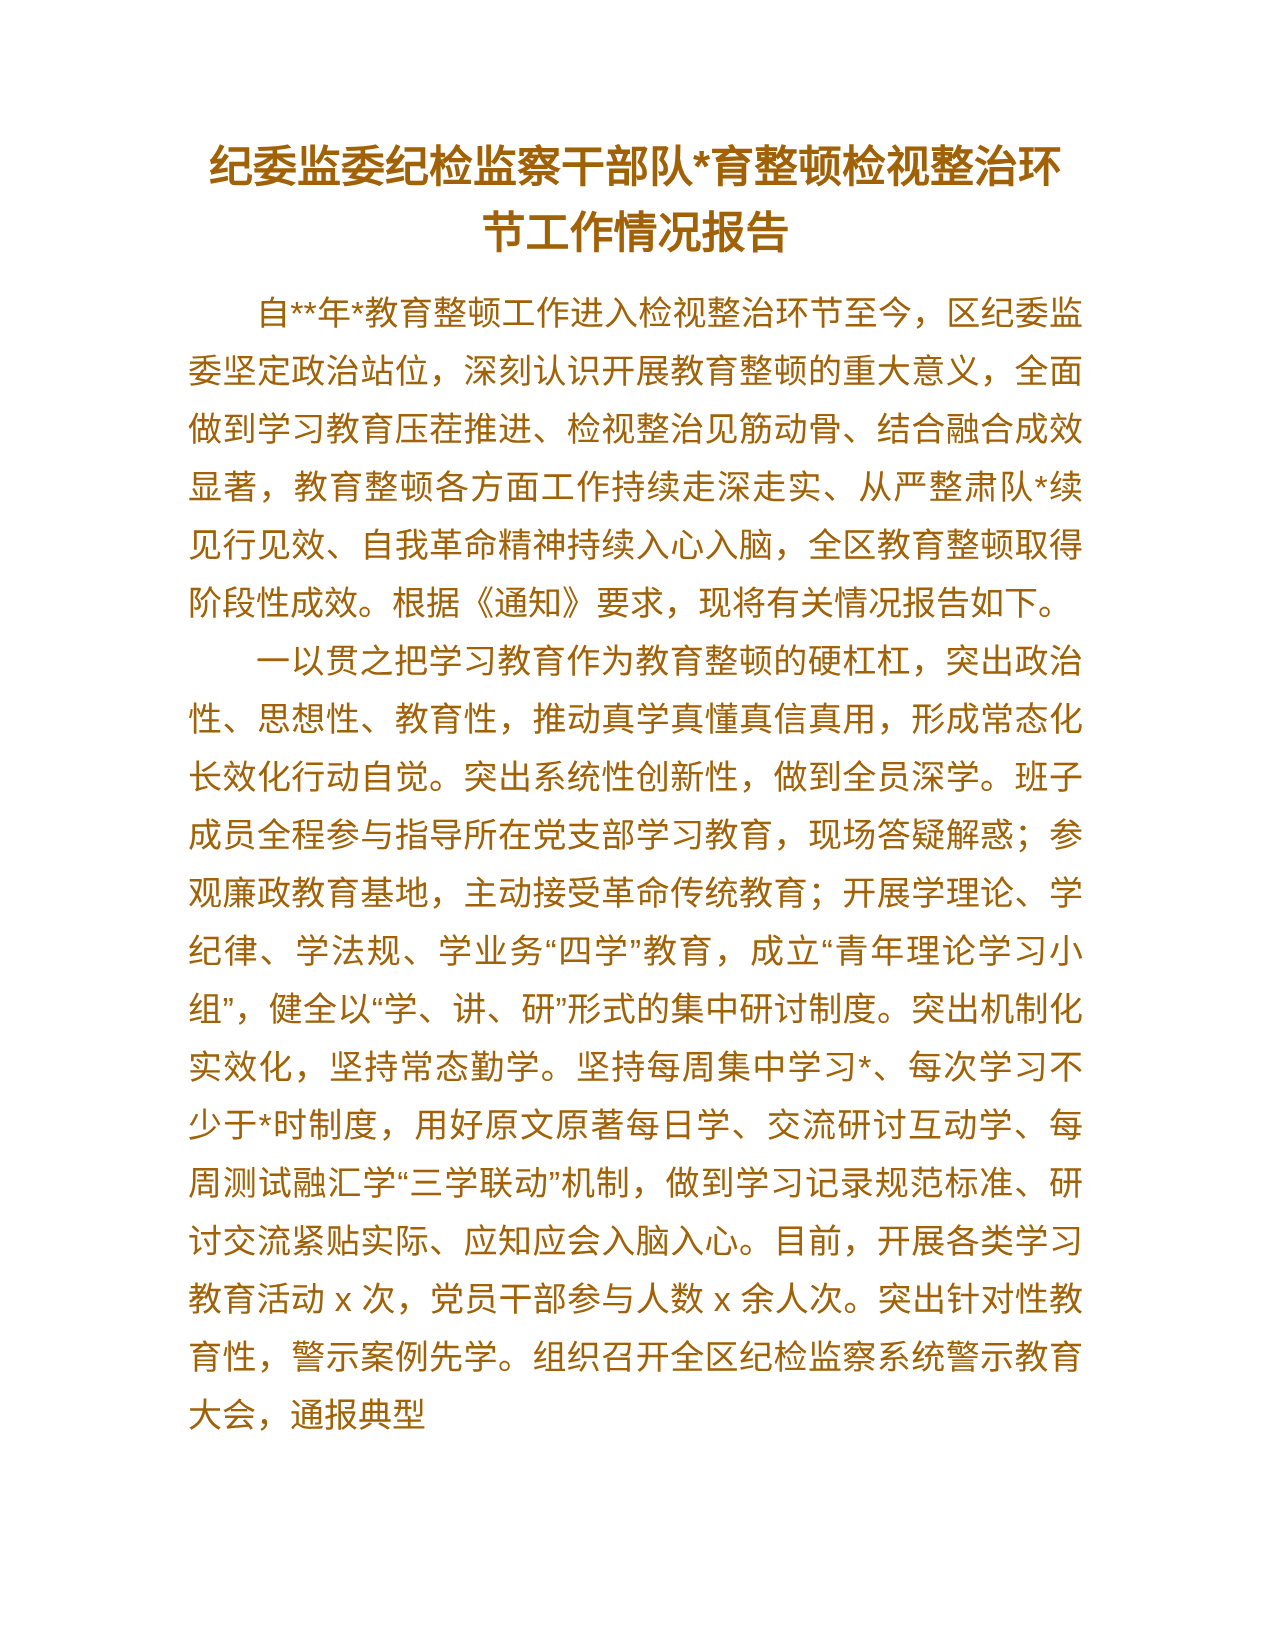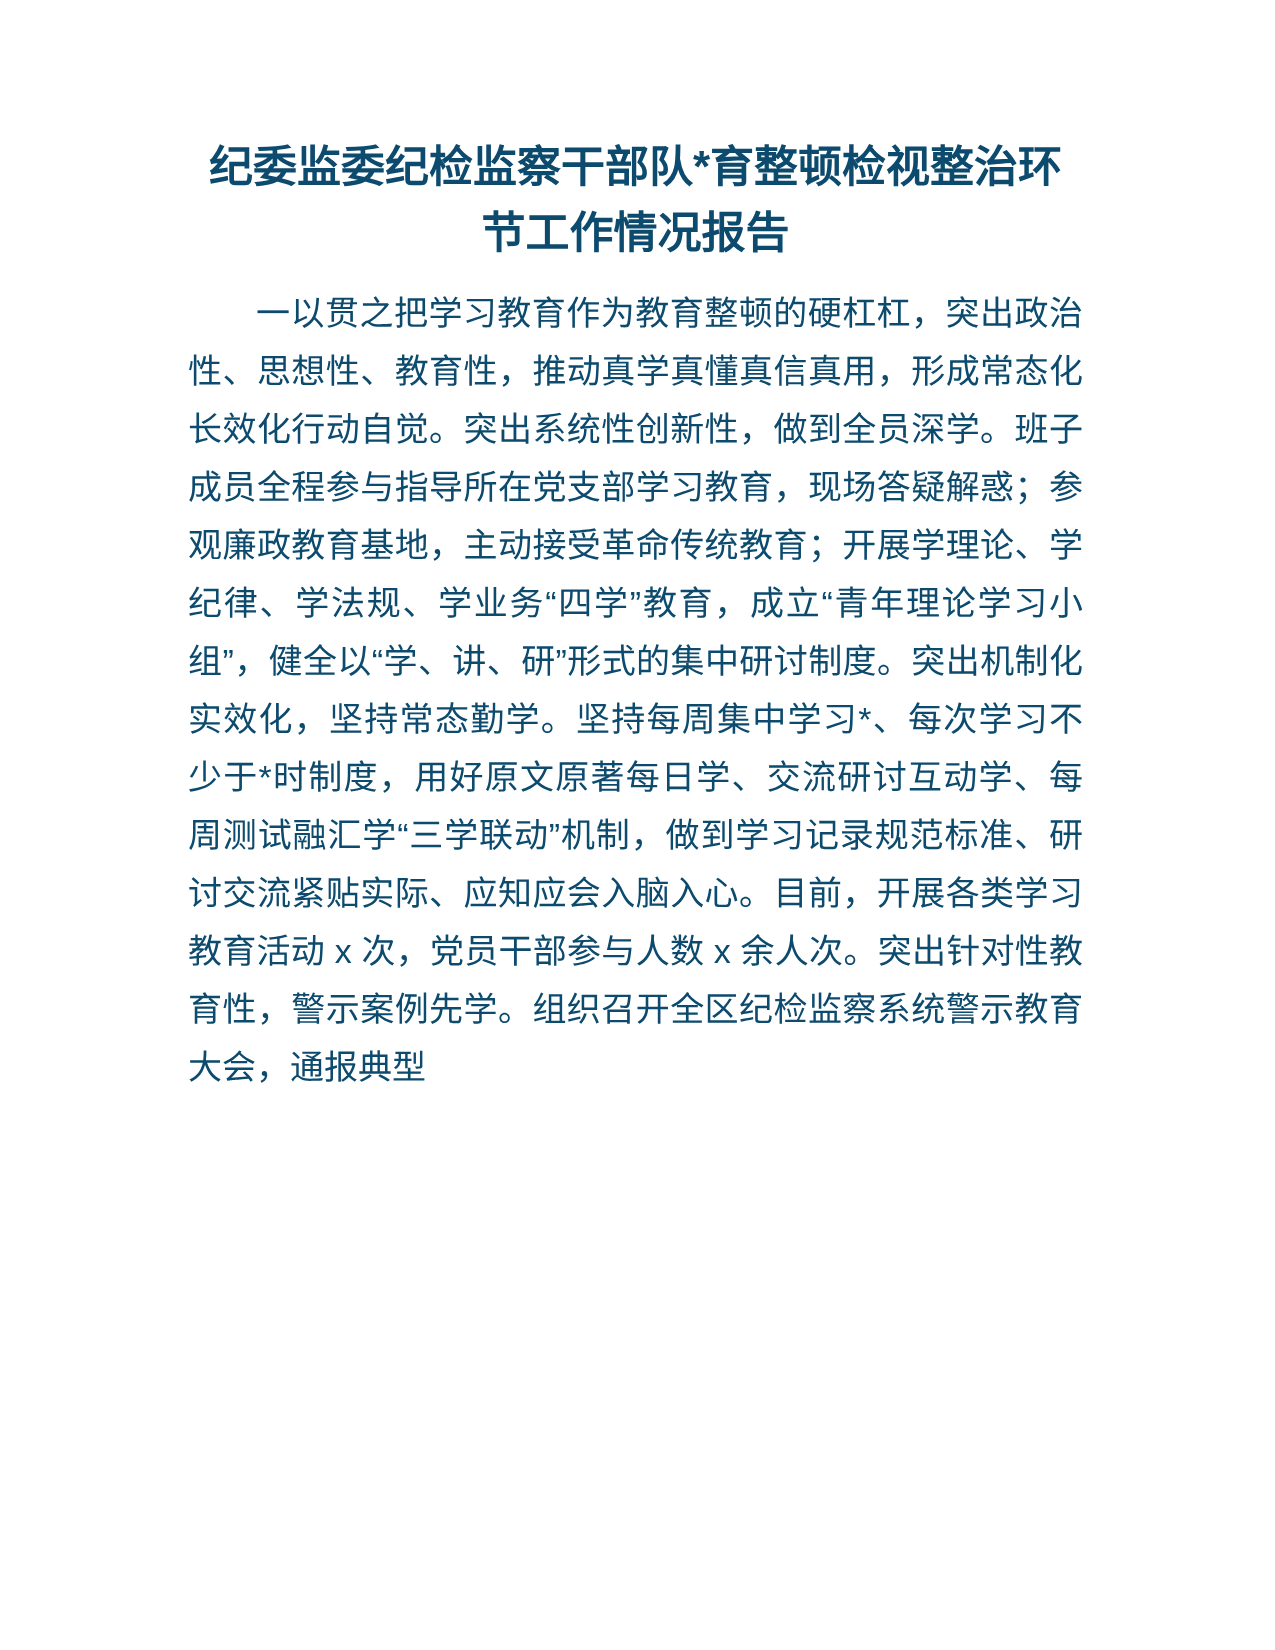--- a/index.html
+++ b/index.html
@@ -10,21 +10,21 @@
   .page {
     position: relative;
     width: 1275px;
     height: 1650px;
     margin: 0 auto;
     background: #ffffff;
     box-sizing: border-box;
     padding: 134px 192px 0 188px;
     overflow: hidden;
     font-family: "Liberation Sans", "DejaVu Sans", sans-serif;
-    color: #0c4a6e;
+    color: #a16207;
   }
   .doc-title {
     margin: 0 0 18px 0;
     font-size: 44px;
     line-height: 66px;
     font-weight: 700;
     text-align: center;
     letter-spacing: 0px;
   }
   .doc-body {
@@ -44,15 +44,16 @@
     margin-top: 14px;
     text-align: left;
   }
 </style>
 </head>
 <body>
 
 <div class="page">
   <h1 class="doc-title">纪委监委纪检监察干部队*育整顿检视整治环节工作情况报告</h1>
   <div class="doc-body">
+      <p class="para body">自**年*教育整顿工作进入检视整治环节至今，区纪委监委坚定政治站位，深刻认识开展教育整顿的重大意义，全面做到学习教育压茬推进、检视整治见筋动骨、结合融合成效显著，教育整顿各方面工作持续走深走实、从严整肃队*续见行见效、自我革命精神持续入心入脑，全区教育整顿取得阶段性成效。根据《通知》要求，现将有关情况报告如下。</p>
       <p class="para body">一以贯之把学习教育作为教育整顿的硬杠杠，突出政治性、思想性、教育性，推动真学真懂真信真用，形成常态化长效化行动自觉。突出系统性创新性，做到全员深学。班子成员全程参与指导所在党支部学习教育，现场答疑解惑；参观廉政教育基地，主动接受革命传统教育；开展学理论、学纪律、学法规、学业务“四学”教育，成立“青年理论学习小组”，健全以“学、讲、研”形式的集中研讨制度。突出机制化实效化，坚持常态勤学。坚持每周集中学习*、每次学习不少于*时制度，用好原文原著每日学、交流研讨互动学、每周测试融汇学“三学联动”机制，做到学习记录规范标准、研讨交流紧贴实际、应知应会入脑入心。目前，开展各类学习教育活动 x 次，党员干部参与人数 x 余人次。突出针对性教育性，警示案例先学。组织召开全区纪检监察系统警示教育大会，通报典型</p>
     </div>
 </div>
 
 </body></html>

